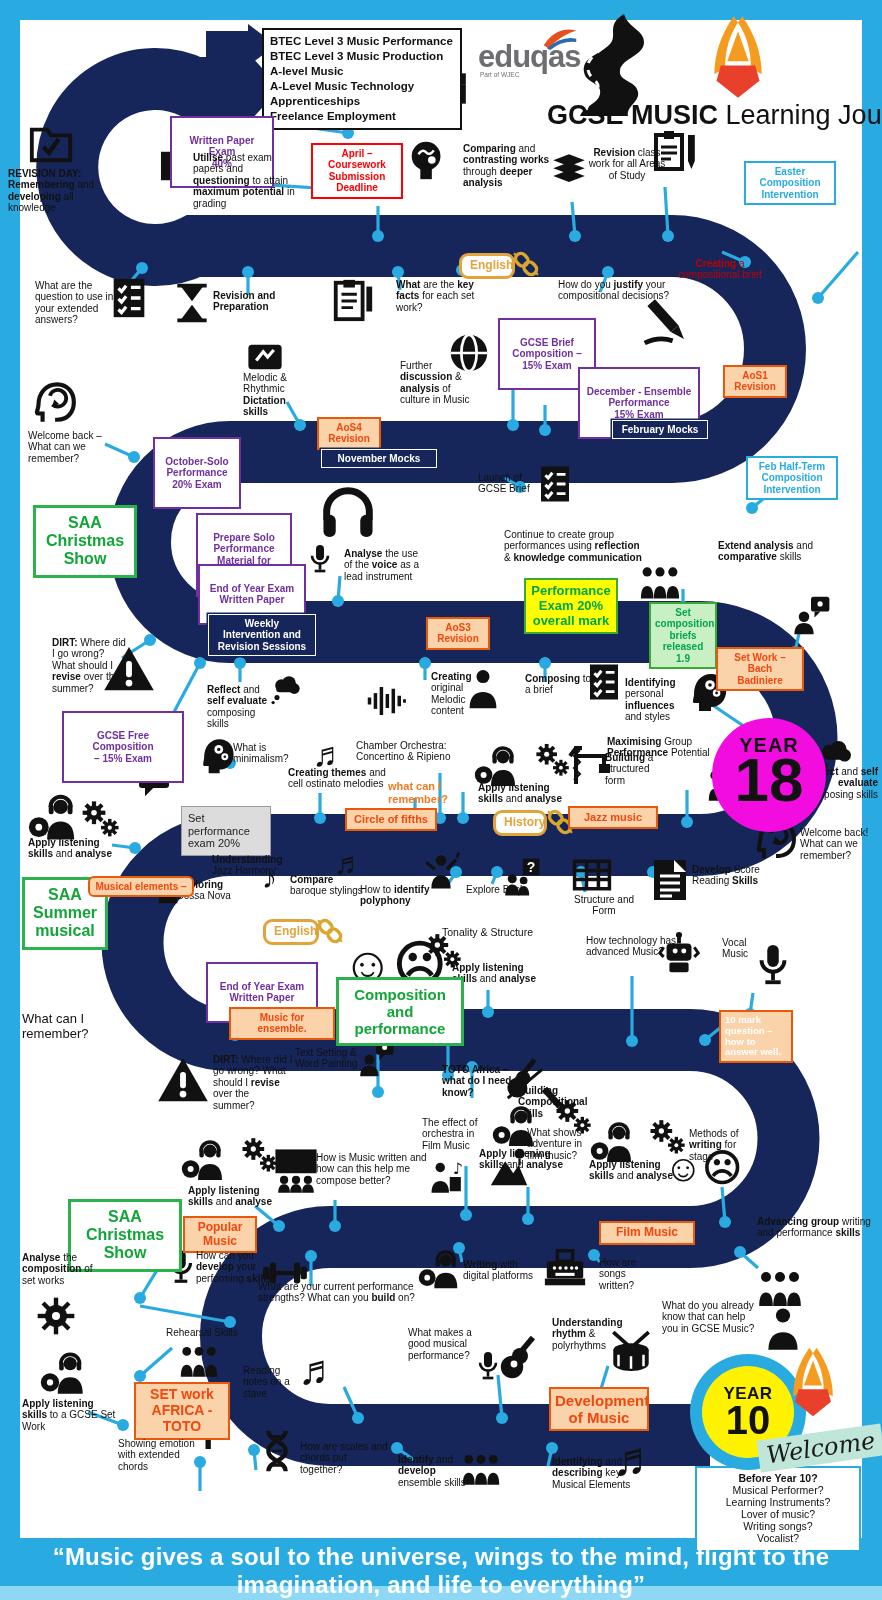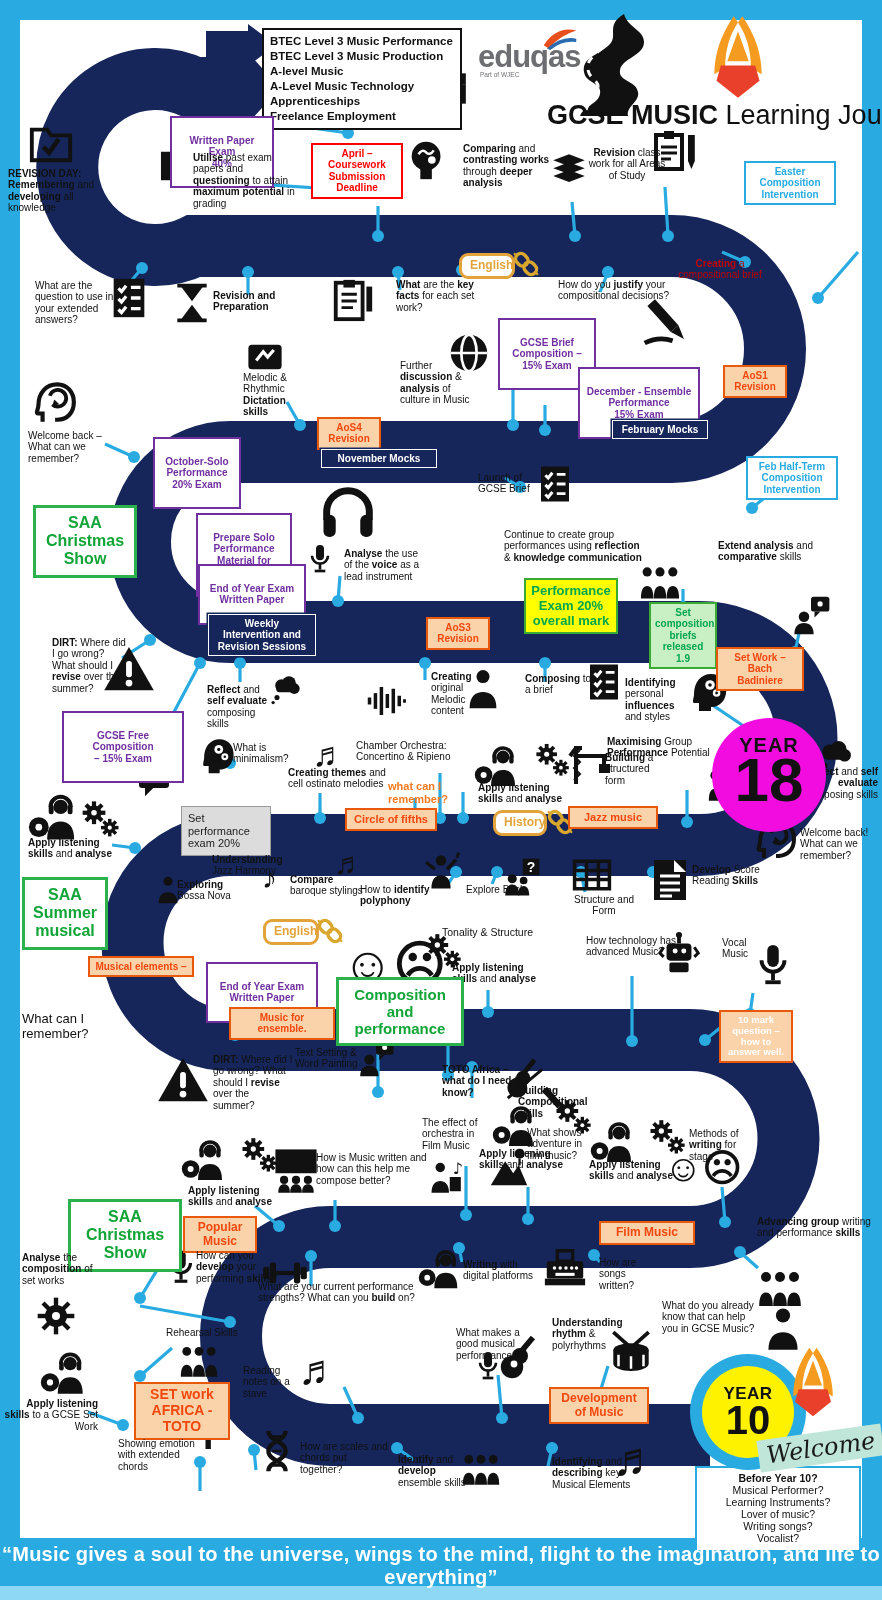--- a/index.html
+++ b/index.html
@@ -8,21 +8,21 @@
   .canvas{position:absolute;left:20px;top:20px;width:842px;height:1518px;background:#ffffff;}
   svg.roadlayer{position:absolute;left:0;top:0;z-index:1;}
   .lbl{position:absolute;z-index:5;font-size:10px;line-height:1.14;color:#111;
        white-space:pre-line;box-sizing:border-box;}
   .lbl b{font-weight:bold;}
   .s-white{background:#fff;border:2.5px solid #111;font-weight:bold;padding:4px 6px;font-size:11.5px;line-height:1.3;}
   .s-purple{background:#fff;border:2px solid #7030A0;color:#7030A0;font-weight:bold;text-align:center;padding:17px 4px;}
   .s-red{background:#fff;border:2px solid #FF0000;color:#FF0000;font-weight:bold;text-align:center;padding:3px 4px;}
   .s-skyblue{background:#fff;border:2px solid #29ABE2;color:#29ABE2;font-weight:bold;text-align:center;padding:3px 4px;}
   .s-orange{background:#FAD3AA;border:2px solid #E8590C;color:#F1480F;font-weight:bold;text-align:center;padding:3px 4px;}
-  .s-orangew{background:#F7941D;background:#FAD3AA;border:2px solid #E8590C;color:#fff;font-weight:bold;text-align:center;padding:3px 4px;}
+  .s-orangew{background:#F7941D;background:#FAD3AA;border:2px solid #E8590C;color:#fff;font-weight:bold;padding:3px 4px;}
   .s-navy{background:#16265B;border:1.5px solid #fff;color:#fff;font-weight:bold;text-align:center;padding:3px 4px;box-shadow:0 0 0 1.5px #16265B;}
   .s-green{background:#fff;border:3px solid #2BB24C;color:#13A538;font-weight:bold;text-align:center;padding:6px 4px;}
   .s-yellow{background:#FFFF00;border:2.5px solid #3AAA35;color:#00A650;font-weight:bold;text-align:center;padding:4px 4px;}
   .s-lgreen{background:#C9EFC4;border:2px solid #3AAA35;color:#00A650;font-weight:bold;text-align:center;padding:3px 4px;}
   .s-gray{background:#DCDCDC;border:1px solid #9a9a9a;color:#222;padding:5px 6px;}
   .s-gold{background:#fff;border:3px solid #E2A33B;border-radius:9px;color:#E2A33B;font-weight:bold;text-align:center;padding:3px 8px;font-size:12px;}
   .s-blue{background:#fff;border:2px solid #29ABE2;color:#111;text-align:center;padding:5px 4px;}
   .s-rednote{color:#C00000;text-align:center;margin-top:34px;}
   .s-orangetext{color:#F4791F;font-weight:bold;}
   .icon{position:absolute;z-index:4;color:#111;}
@@ -37,21 +37,21 @@
   .y11{left:712px;top:718px;width:114px;height:114px;background:#F30CE0;}
   .y11 .yl{font-size:20px;font-weight:bold;margin-top:16px;letter-spacing:1px;}
   .y11 .yn{font-size:62px;font-weight:bold;line-height:.75;}
   .y10o{left:690px;top:1354px;width:116px;height:116px;background:#29ABE2;}
   .y10i{position:absolute;left:12px;top:12px;width:92px;height:92px;background:#FFF200;border-radius:50%;}
   .y10i .yl{font-size:17px;font-weight:bold;margin-top:18px;letter-spacing:.5px;}
   .y10i .yn{font-size:40px;font-weight:bold;line-height:.8;}
   .welcome{position:absolute;left:758px;top:1432px;z-index:7;font-family:"DejaVu Serif",serif;
            font-style:italic;font-size:24px;transform:rotate(-8deg);background:#BFE6D8;padding:2px 8px;color:#1a1a1a;}
   .quote{position:absolute;left:0;top:1543px;width:882px;z-index:8;text-align:center;color:#fff;
-         font-weight:bold;font-size:20px;letter-spacing:.2px;}
+         font-weight:bold;font-size:24px;letter-spacing:.2px;}
   .botstrip{position:absolute;left:0;top:1586px;width:882px;height:14px;background:#8ED8F5;z-index:2;}
   .logo{position:absolute;z-index:6;}
 </style>
 </head>
 <body>
 
 <div class="stage">
   <div class="canvas"></div>
 
   <svg class="roadlayer" width="882" height="1600" viewBox="0 0 882 1600">
@@ -354,21 +354,21 @@
       <div class="lbl s-plain" style="left: 177px; top: 879px; width: 64px;"><b>Exploring</b> Bossa Nova</div>
       <div class="lbl s-plain" style="left: 28px; top: 837px; width: 94px;"><b>Apply listening skills</b> and <b>analyse</b></div>
       <div class="lbl s-plain" style="left: 290px; top: 874px; width: 80px;"><b>Compare</b> baroque stylings</div>
       <div class="lbl s-plain" style="left: 360px; top: 884px; width: 78px;">How to <b>identify polyphony</b></div>
       <div class="lbl s-plain" style="left: 466px; top: 884px; width: 62px;">Explore Bach</div>
       <div class="lbl s-plain" style="left: 572px; top: 894px; width: 64px; text-align: center;">Structure and Form</div>
       <div class="lbl s-plain" style="left: 692px; top: 864px; width: 88px;"><b>Develop</b> Score Reading <b>Skills</b></div>
       <div class="lbl s-green" style="left: 22px; top: 877px; width: 86px; font-size: 16px;">SAA
 Summer
 musical</div>
-      <div class="lbl s-orange" style="left: 88px; top: 956px; width: 106px;">Musical elements –</div>
+      <div class="lbl s-orange" style="left: 88px; top: 876px; width: 106px; border-radius: 6px;">Musical elements –</div>
       <div class="lbl s-plain" style="left: 22px; top: 1012px; width: 98px; font-size: 13px;">What can I remember?</div>
       <div class="lbl s-purple" style="left: 206px; top: 962px; width: 112px;">End of Year Exam
 Written Paper</div>
       <div class="lbl s-gold" style="left: 263px; top: 919px; width: 56px;">English</div>
       <div class="lbl s-plain" style="left: 442px; top: 927px; width: 108px; font-size: 10.5px;">Tonality &amp; Structure</div>
       <div class="lbl s-plain" style="left: 452px; top: 962px; width: 86px;"><b>Apply listening skills</b> and <b>analyse</b></div>
       <div class="lbl s-green" style="left: 336px; top: 977px; width: 128px; font-size: 15px;">Composition
 and
 performance</div>
       <div class="lbl s-orange" style="left: 229px; top: 1007px; width: 106px;">Music for ensemble.</div>
@@ -396,29 +396,29 @@
       <div class="lbl s-orange" style="left: 183px; top: 1216px; width: 74px; font-size: 12px;">Popular
 Music</div>
       <div class="lbl s-plain" style="left: 757px; top: 1216px; width: 114px;"><b>Advancing group</b> writing and performance <b>skills</b></div>
       <div class="lbl s-plain" style="left: 22px; top: 1252px; width: 80px;"><b>Analyse</b> the <b>composition</b> of set works</div>
       <div class="lbl s-plain" style="left: 196px; top: 1250px; width: 82px;">How can you <b>develop</b> your performing <b>skills</b>?</div>
       <div class="lbl s-plain" style="left: 258px; top: 1281px; width: 158px;">What are your current performance strengths? What can you <b>build</b> on?</div>
       <div class="lbl s-plain" style="left: 463px; top: 1259px; width: 82px;"><b>Writing</b> with digital platforms</div>
       <div class="lbl s-plain" style="left: 599px; top: 1257px; width: 54px;">How are songs written?</div>
       <div class="lbl s-plain" style="left: 166px; top: 1327px; width: 84px;">Rehearsal Skills</div>
       <div class="lbl s-plain" style="left: 243px; top: 1365px; width: 62px;">Reading notes on a stave</div>
-      <div class="lbl s-plain" style="left: 408px; top: 1327px; width: 78px; margin-left: 48px;">What makes a good musical performance?</div>
+      <div class="lbl s-plain" style="left: 408px; top: 1327px; width: 78px;">What makes a good musical performance?</div>
       <div class="lbl s-plain" style="left: 552px; top: 1317px; width: 74px;"><b>Understanding rhythm</b> &amp; polyrhythms</div>
       <div class="lbl s-plain" style="left: 662px; top: 1300px; width: 94px;">What do you already know that can help you in GCSE Music?</div>
-      <div class="lbl s-orange" style="left: 549px; top: 1387px; width: 100px; font-size: 12px;">Development
+      <div class="lbl s-orange" style="left: 549px; top: 1387px; width: 100px; font-size: 15px;">Development
 of Music</div>
       <div class="lbl s-orange" style="left: 134px; top: 1382px; width: 96px; font-size: 14px;">SET work
 AFRICA -
 TOTO</div>
-      <div class="lbl s-plain" style="left: 4px; top: 1398px; width: 94px; text-align: right;"><b>Apply listening skills</b> to a GCSE Set Work</div>
+      <div class="lbl s-plain" style="left: 22px; top: 1398px; width: 94px;"><b>Apply listening skills</b> to a GCSE Set Work</div>
       <div class="lbl s-plain" style="left: 118px; top: 1438px; width: 90px;">Showing emotion with extended chords</div>
       <div class="lbl s-plain" style="left: 300px; top: 1441px; width: 90px;">How are scales and chords put together?</div>
       <div class="lbl s-plain" style="left: 398px; top: 1454px; width: 82px;"><b>Identify</b> and <b>develop</b> ensemble skills</div>
       <div class="lbl s-plain" style="left: 552px; top: 1456px; width: 90px;"><b>Identifying</b> and <b>describing</b> key Musical Elements</div>
       <div class="lbl s-blue" style="left: 695px; top: 1466px; width: 166px; font-size: 10.5px;"><b>Before Year 10?</b>
 Musical Performer?
 Learning Instruments?
 Lover of music?
 Writing songs?
 Vocalist?</div>

